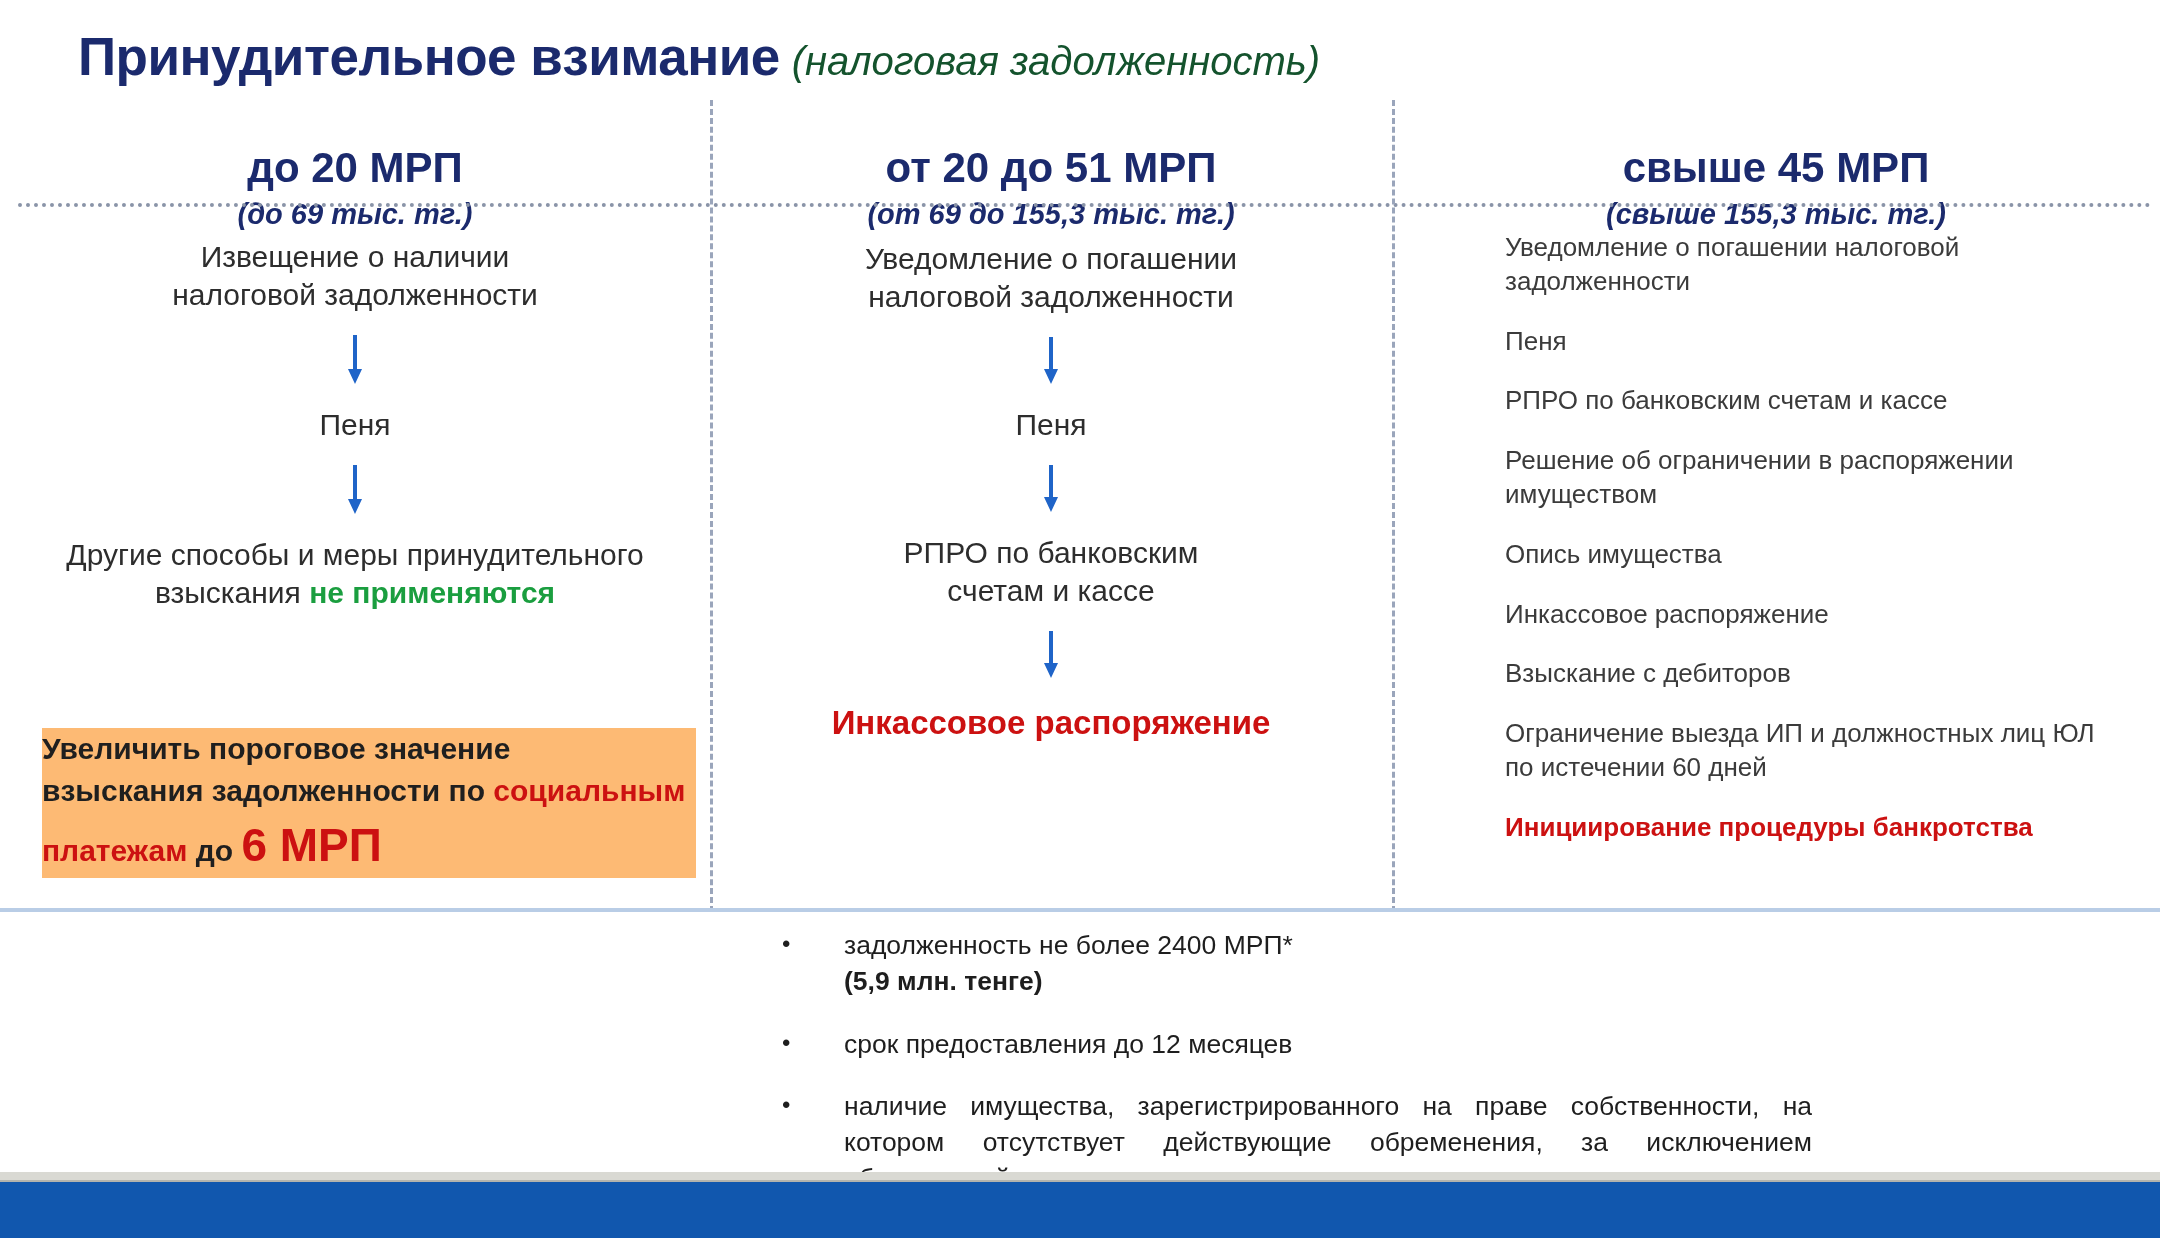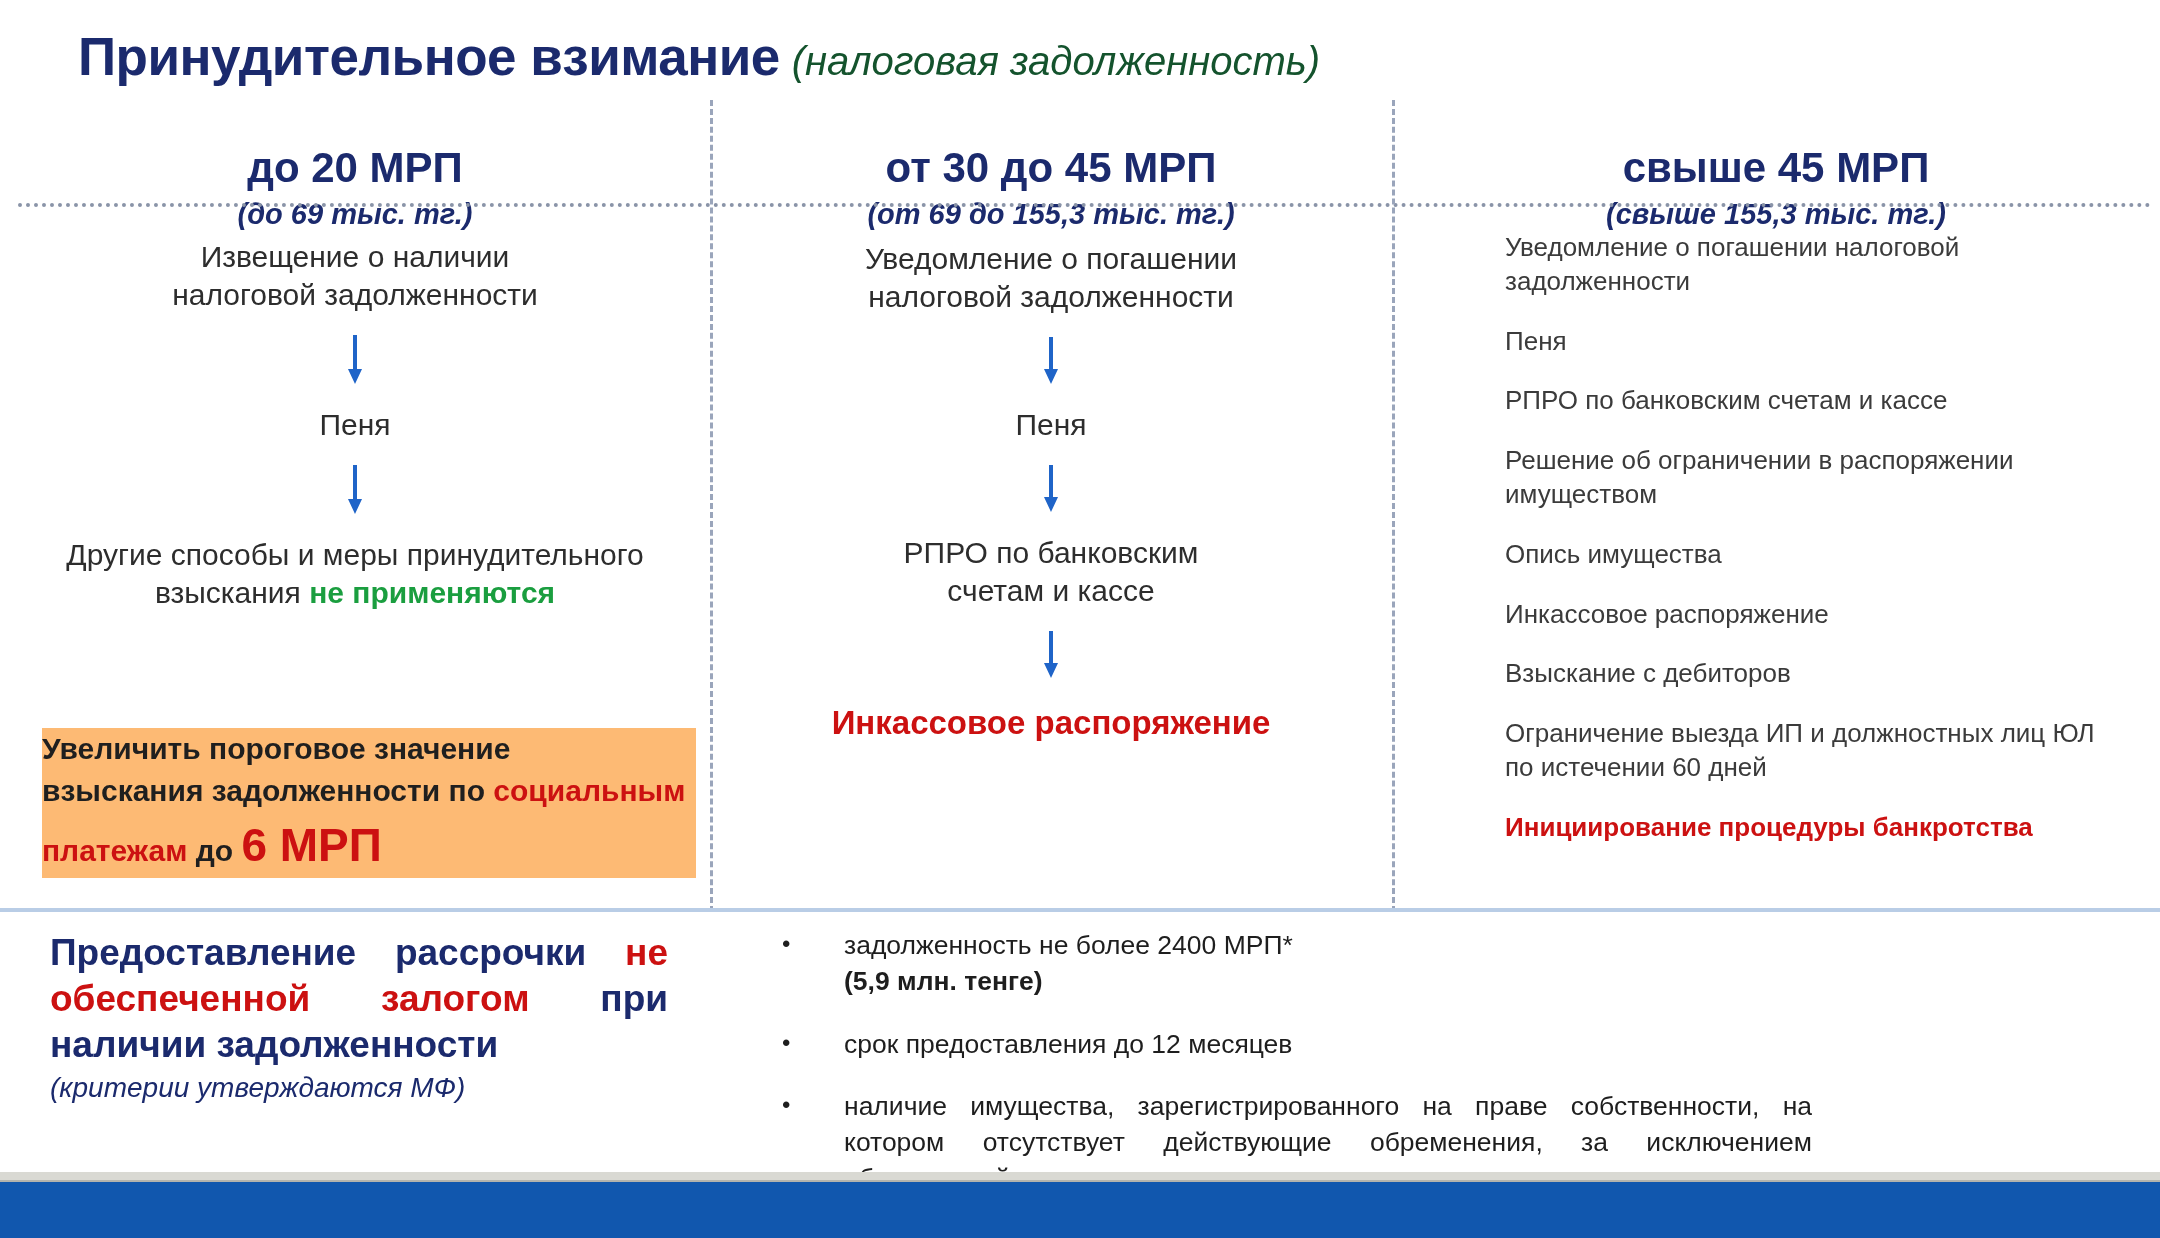--- a/index.html
+++ b/index.html
@@ -79,21 +79,21 @@
   <div class="title-row">
     <span class="title-main">Принудительное взимание</span>
     <span class="title-sub">(налоговая задолженность)</span>
   </div>
 
   <div class="col-head col-head-1">
     <div class="h">до 20 МРП</div>
     <div class="sh">(до 69 тыс. тг.)</div>
   </div>
   <div class="col-head col-head-2">
-    <div class="h">от 30 до 45 МРП</div>
+    <div class="h">от 20 до 51 МРП</div>
     <div class="sh">(от 69 до 155,3 тыс. тг.)</div>
   </div>
   <div class="col-head col-head-3">
     <div class="h">свыше 45 МРП</div>
     <div class="sh">(свыше 155,3 тыс. тг.)</div>
   </div>
 
   <div class="dotted-line"></div>
   <div class="vdash vdash-1"></div>
   <div class="vdash vdash-2"></div>
@@ -145,26 +145,20 @@
     <li>Пеня</li>
     <li>РПРО по банковским счетам и кассе</li>
     <li>Решение об ограничении в распоряжении имуществом</li>
     <li>Опись имущества</li>
     <li>Инкассовое распоряжение</li>
     <li>Взыскание с дебиторов</li>
     <li>Ограничение выезда ИП и должностных лиц ЮЛ по истечении 60 дней</li>
     <li class="c-red">Инициирование процедуры банкротства</li>
   </ul>
 
-  <div class="foot-left">
-    <p class="main">
-      <span>Предоставление рассрочки </span><span class="c-red">не обеспеченной залогом</span><span> при наличии задолженности</span>
-    </p>
-    <p class="criteria">(критерии утверждаются МФ)</p>
-  </div>
 
   <ul class="foot-bullets">
     <li>
       <span class="marker">•</span>
       <span class="btext">
         <span>задолженность не более 2400 МРП*</span><br>
         <span class="bold">(5,9 млн. тенге)</span>
       </span>
     </li>
     <li>

